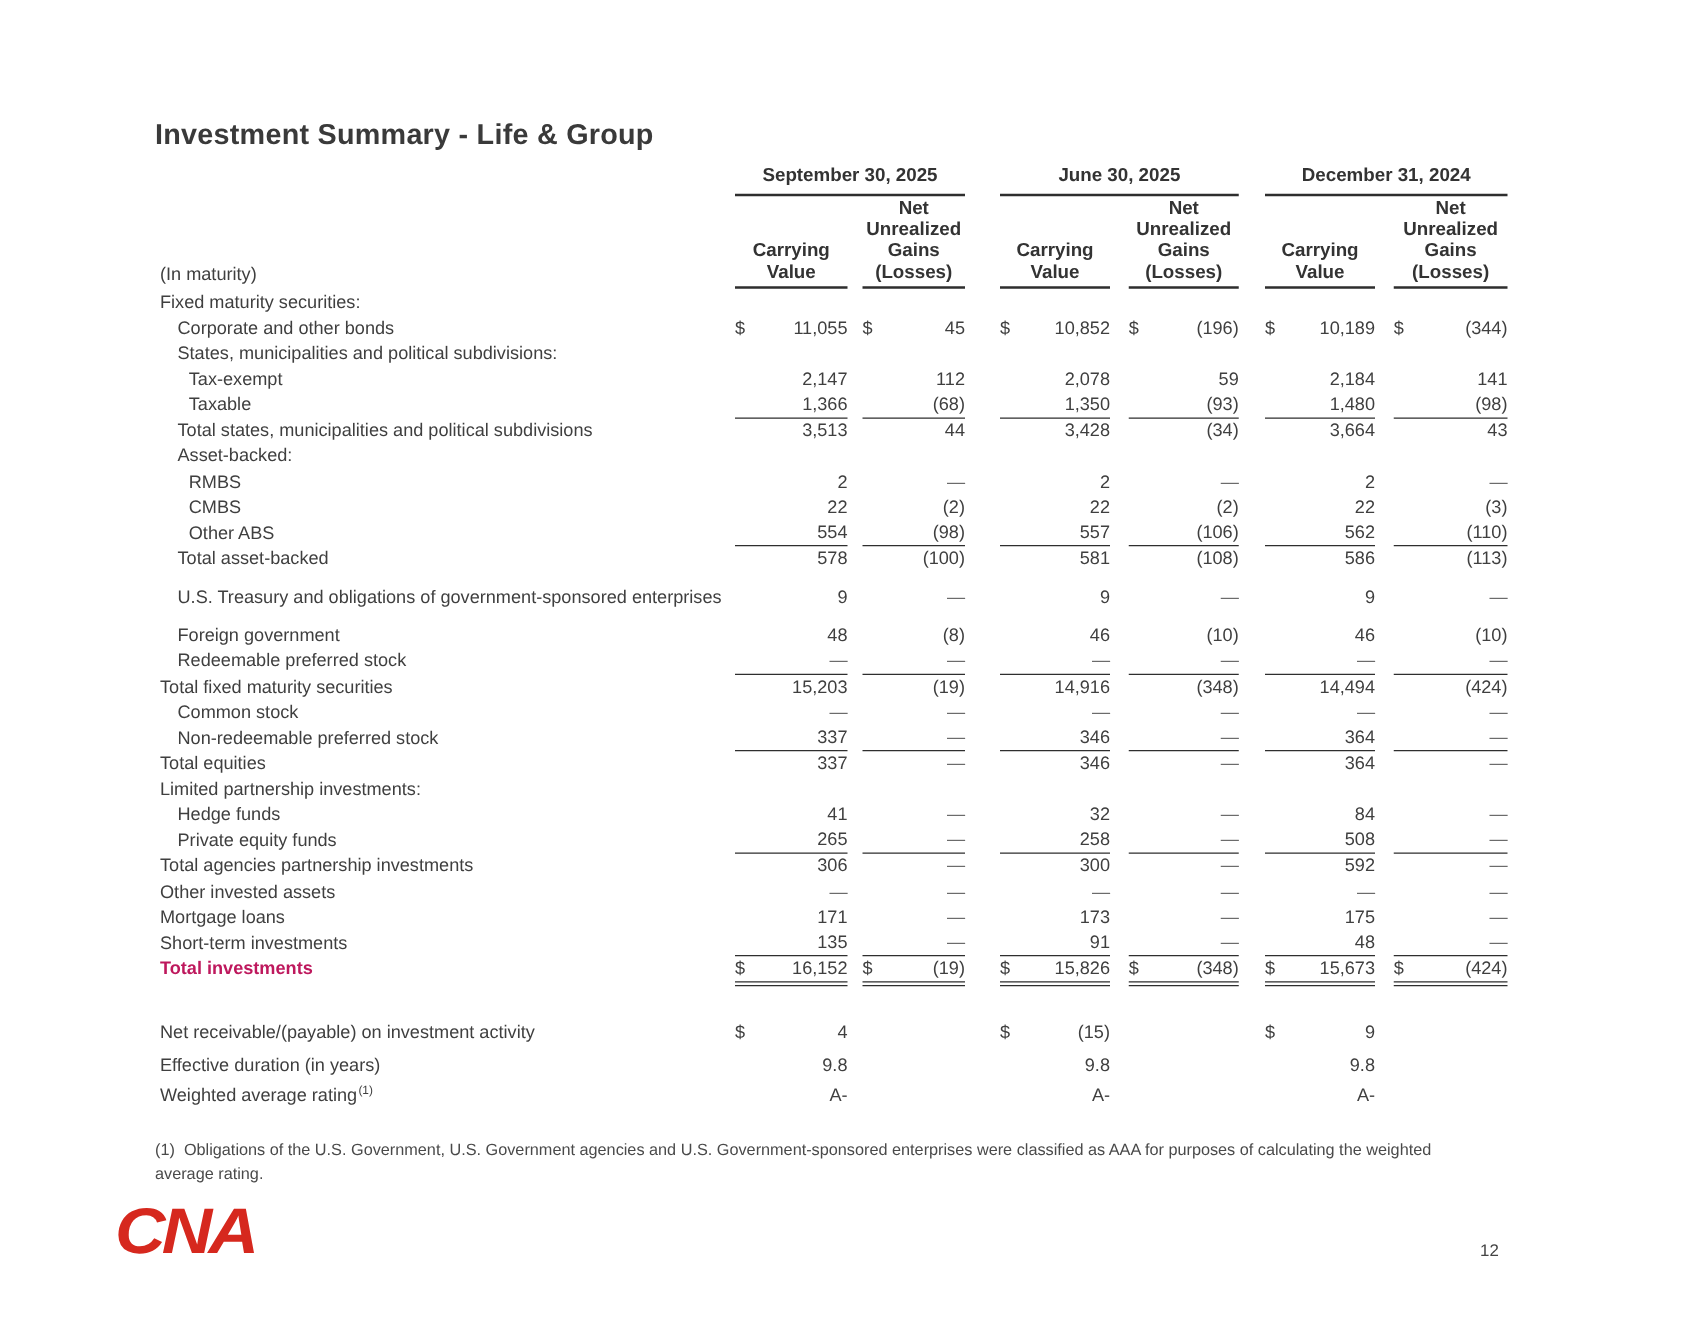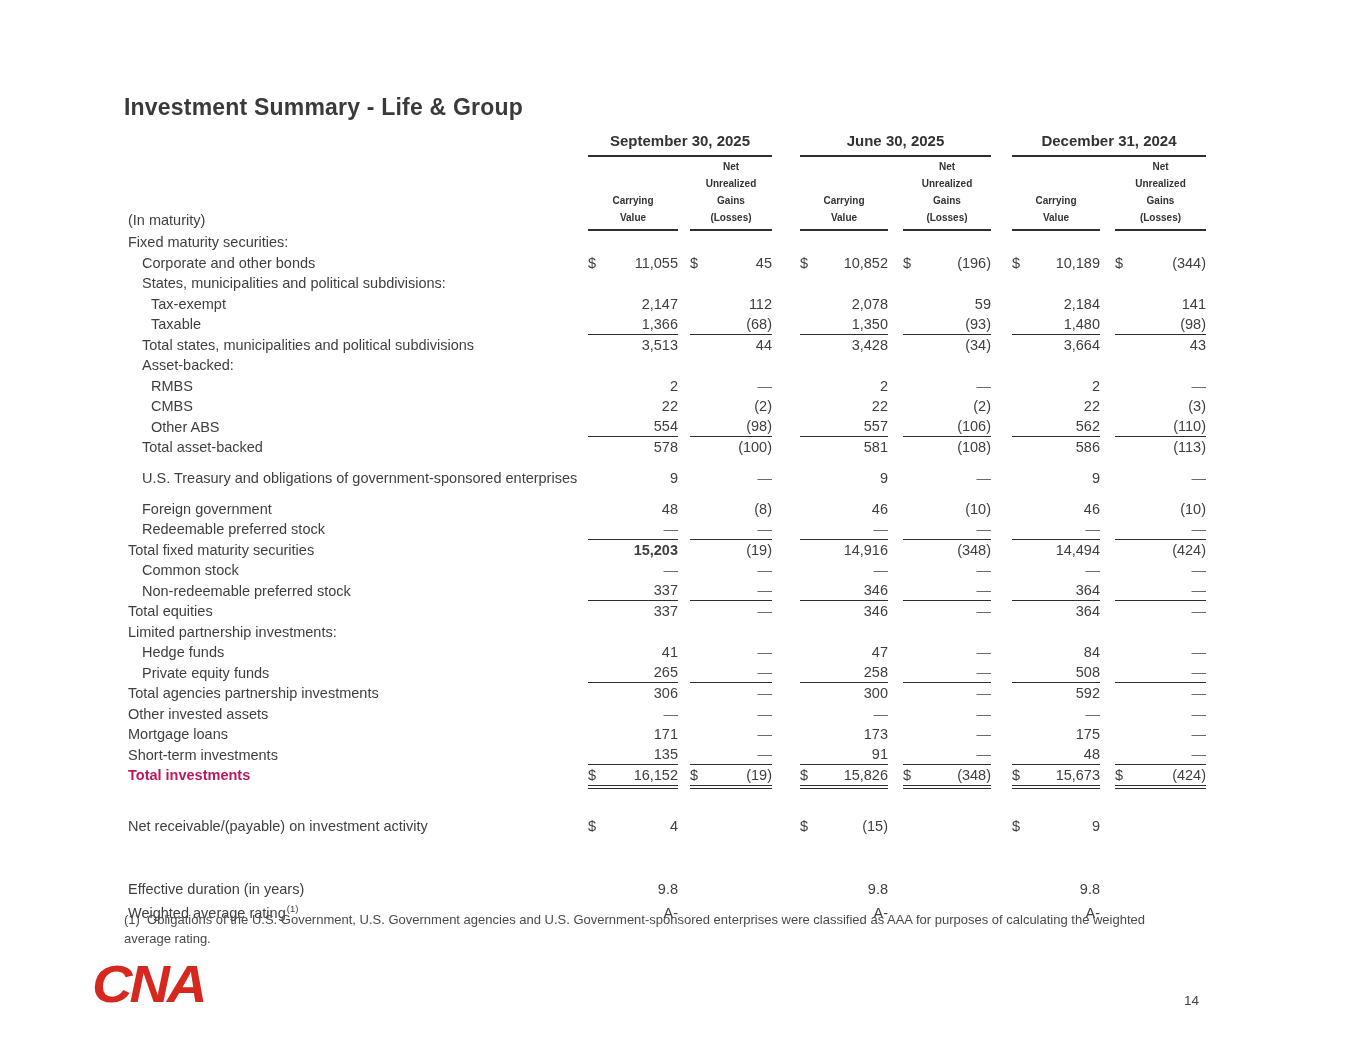--- a/index.html
+++ b/index.html
@@ -11,42 +11,42 @@
   .grid{display:grid;grid-template-columns:460px 90px 12px 82px 28px 88px 15px 88px 21px 88px 15px 91px;}
 
   
   .thead-groups{position:absolute;left:128px;top:132px;}
   .gh{font-size:15px;font-weight:700;color:#333;text-align:center;
       border-bottom:2px solid #2e2e2e;padding-bottom:4px;height:19px;}
   .g1{grid-column:2 / span 3;} .g2{grid-column:6 / span 3;} .g3{grid-column:10 / span 3;}
 
   .thead-subs{position:absolute;left:128px;top:158px;height:72px;}
   .sh{display:flex;align-items:flex-end;justify-content:center;text-align:center;
-      font-size:10px;font-weight:700;color:#333;line-height:17px;white-space:pre-line;
+      font-size:15px;font-weight:700;color:#333;line-height:17px;white-space:pre-line;
       border-bottom:2px solid #2e2e2e;padding-bottom:3px;}
   .sc1{grid-column:2;} .sc2{grid-column:4;} .sc3{grid-column:6;}
   .sc4{grid-column:8;} .sc5{grid-column:10;} .sc6{grid-column:12;}
   .inmm{grid-column:1;display:flex;align-items:flex-end;font-size:14.5px;color:#3f3f3f;padding-bottom:3px;}
 
   
   #tbody{position:absolute;left:128px;top:232px;}
   #tfoot{position:absolute;left:128px;top:812px;}
   .trow{height:20.5px;font-size:14.5px;}
   .trow.tall{height:41px;}
   .lab{grid-column:1;display:flex;align-items:center;line-height:16px;color:#3f3f3f;}
   .ind1{padding-left:14px;} .ind2{padding-left:23px;}
   .bold .lab{font-weight:700;color:#be185d;}
   .vc{display:flex;align-items:center;color:#3f3f3f;}
   .vc .d{margin-right:auto;}
   .vc .v{margin-left:auto;}
   .v.dash{color:#6b6b6b;}
   .u{border-bottom:1.5px solid #2e2e2e;}
   .du{border-bottom:1.5px solid #2e2e2e;position:relative;}
   .du::after{content:"";position:absolute;left:0;right:0;bottom:-4.5px;height:1.5px;background:#2e2e2e;}
-  .fr0{height:27px;} .fr1{height:27px;margin-top:36px;} .fr2{height:21px;}
+  .fr0{height:27px;} .fr1{height:27px;} .fr2{height:21px;}
   sup{font-size:9.5px;position:relative;top:-4px;margin-left:1px;}
 
   .footnote{position:absolute;left:124px;top:911px;width:1045px;font-size:13px;
             line-height:18.5px;color:#4a4a4a;white-space:pre-wrap;}
 
   .logo{position:absolute;left:92px;top:952px;font-size:56px;font-weight:900;font-style:italic;
         color:#d6281e;letter-spacing:-3px;transform:scaleY(.92);}
   .pagenum{position:absolute;left:1184px;top:993px;font-size:13.5px;color:#444;}
 </style>
 </head>
@@ -326,21 +326,21 @@
         </div>
         <div class="vc u" style="grid-column: 10;">
           <span class="v dash">—</span>
         </div>
         <div class="vc u" style="grid-column: 12;">
           <span class="v dash">—</span>
         </div>
       </div>
       <div class="trow grid">
         <div class="lab ind0">Total fixed maturity securities</div>
-        <div class="vc" style="grid-column: 2; font-weight: bold;">
+        <div class="vc" style="grid-column: 2;">
           <span class="v">15,203</span>
         </div>
         <div class="vc" style="grid-column: 4;">
           <span class="v">(19)</span>
         </div>
         <div class="vc" style="grid-column: 6;">
           <span class="v">14,916</span>
         </div>
         <div class="vc" style="grid-column: 8;">
           <span class="v">(348)</span>
@@ -420,21 +420,21 @@
       </div>
       <div class="trow grid">
         <div class="lab ind1">Hedge funds</div>
         <div class="vc" style="grid-column: 2;">
           <span class="v">41</span>
         </div>
         <div class="vc" style="grid-column: 4;">
           <span class="v dash">—</span>
         </div>
         <div class="vc" style="grid-column: 6;">
-          <span class="v">47</span>
+          <span class="v">32</span>
         </div>
         <div class="vc" style="grid-column: 8;">
           <span class="v dash">—</span>
         </div>
         <div class="vc" style="grid-column: 10;">
           <span class="v">84</span>
         </div>
         <div class="vc" style="grid-column: 12;">
           <span class="v dash">—</span>
         </div>
@@ -618,15 +618,15 @@
         <div class="vc" style="grid-column: 8;"></div>
         <div class="vc" style="grid-column: 10;">
           <span class="v">A-</span>
         </div>
         <div class="vc" style="grid-column: 12;"></div>
       </div>
     </div>
 
   <div class="footnote">(1)  Obligations of the U.S. Government, U.S. Government agencies and U.S. Government-sponsored enterprises were classified as AAA for purposes of calculating the weighted average rating.</div>
   <div class="logo">CNA</div>
-  <div class="pagenum">14</div>
+  <div class="pagenum">12</div>
 
 </div>
 
 </body></html>

